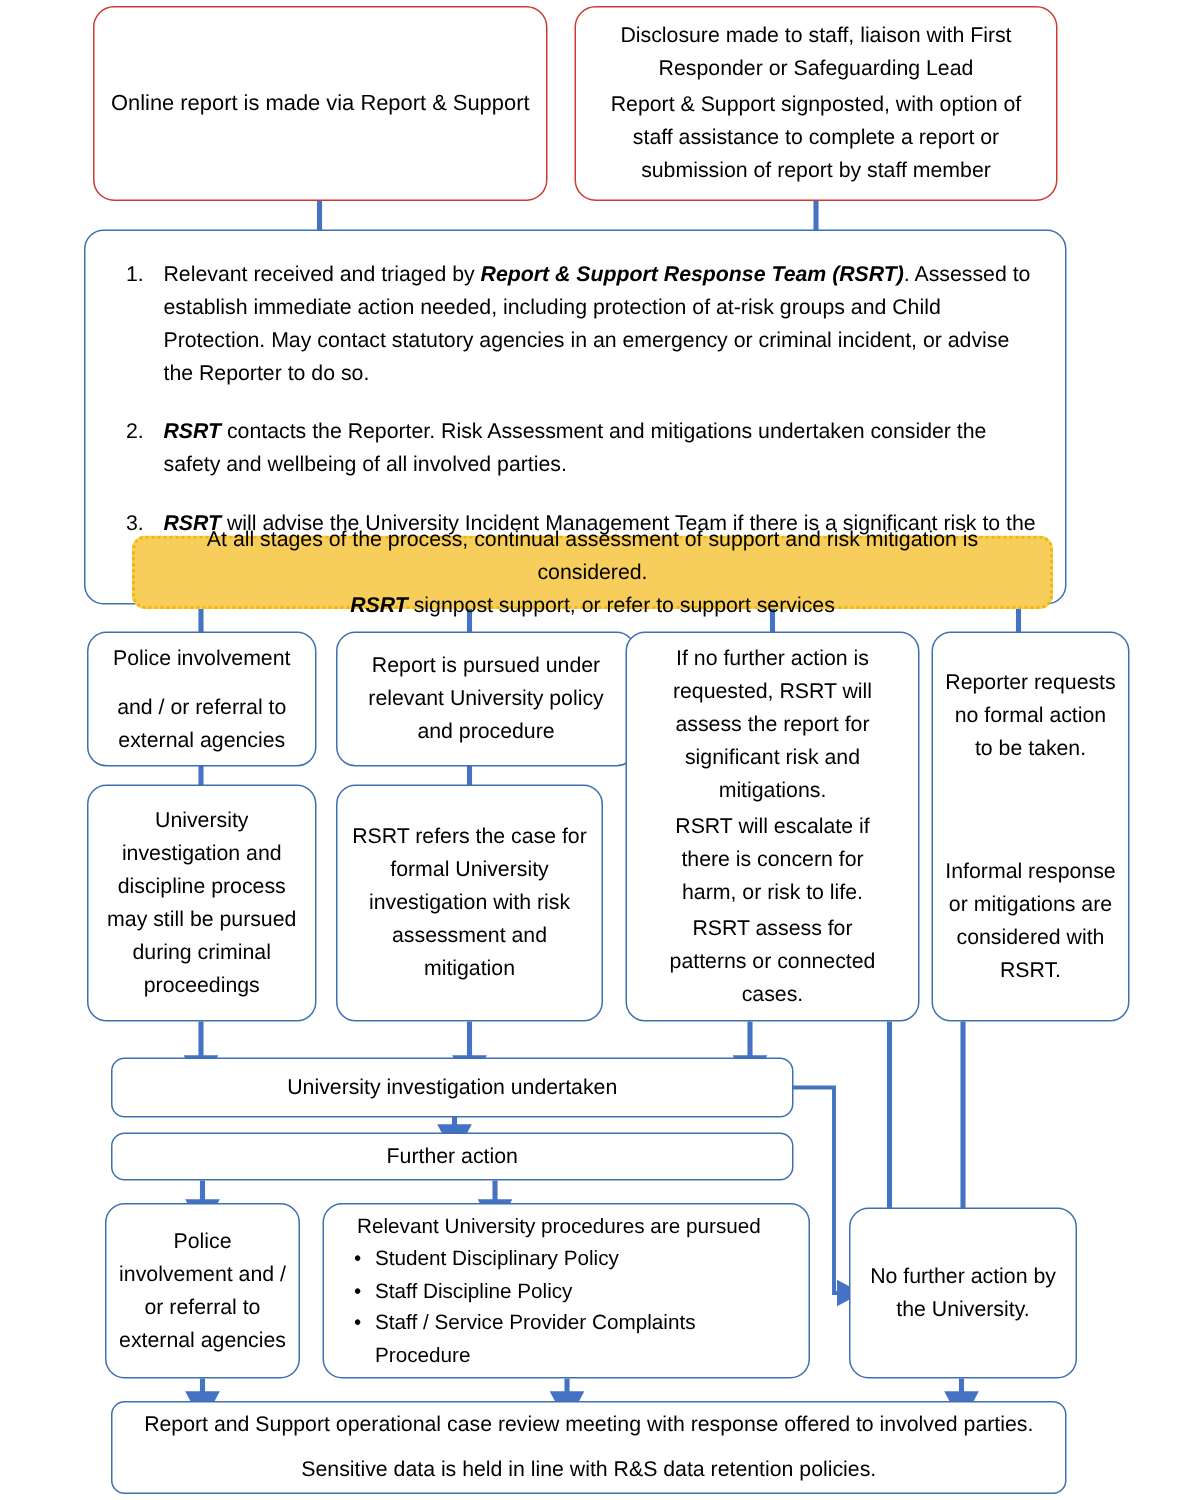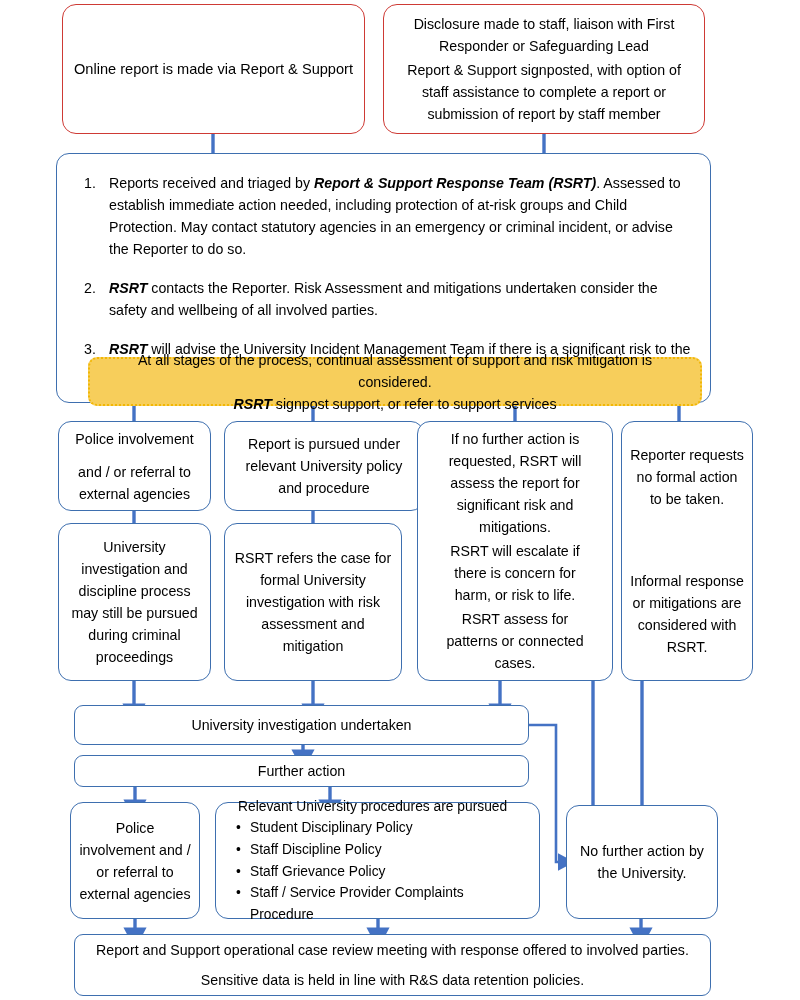--- a/index.html
+++ b/index.html
@@ -169,21 +169,21 @@
 
   <div class="node red-node" style="left:383px; top:4px; width:322px; height:130px; padding:8px 14px;">
     <div class="p t145">Disclosure made to staff, liaison with First Responder or Safeguarding Lead</div>
     <div class="gap"></div>
     <div class="p t145">Report &amp; Support signposted, with option of staff assistance to complete a report or submission of report by staff member</div>
   </div>
 
   <div class="node blue-node list-box" style="left:56px; top:153px; width:655px; height:250px;">
     <div class="li t145">
       <span class="li-num">1.</span>
-      <span class="li-txt"><span>Reports received and triaged by </span><b>Report &amp; Support Response Team (RSRT)</b><span>. Assessed to establish immediate action needed, including protection of at-risk groups and Child Protection. May contact statutory agencies in an emergency or criminal incident, or advise the Reporter to do so.</span></span>
+      <span class="li-txt"><span>Relevant received and triaged by </span><b>Report &amp; Support Response Team (RSRT)</b><span>. Assessed to establish immediate action needed, including protection of at-risk groups and Child Protection. May contact statutory agencies in an emergency or criminal incident, or advise the Reporter to do so.</span></span>
     </div>
     <div class="li t145">
       <span class="li-num">2.</span>
       <span class="li-txt"><span></span><b>RSRT</b><span> contacts the Reporter. Risk Assessment and mitigations undertaken consider the safety and wellbeing of all involved parties.</span></span>
     </div>
     <div class="li t145">
       <span class="li-num">3.</span>
       <span class="li-txt"><span></span><b>RSRT</b><span> will advise the University Incident Management Team if there is a significant risk to the wider community and / or the University.</span></span>
     </div>
   </div>
@@ -235,21 +235,20 @@
 
   <div class="node blue-node" style="left:70px; top:802px; width:130px; height:117px; padding:4px 6px;">
     <div class="p t145">Police involvement and / or referral to external agencies</div>
   </div>
 
   <div class="node blue-node" style="left:215px; top:802px; width:325px; height:117px; justify-content:center; align-items:flex-start; padding:4px 10px;">
     <div class="p t138 bullets" style="padding-left:12px;">Relevant University procedures are pursued</div>
     <ul class="bullets t138">
       <li>Student Disciplinary Policy</li>
       <li>Staff Discipline Policy</li>
-      <li>Staff Grievance Policy</li>
       <li>Staff / Service Provider Complaints Procedure</li>
     </ul>
   </div>
 
   <div class="node blue-node" style="left:566px; top:805px; width:152px; height:114px; padding:4px 8px;">
     <div class="p t145">No further action by the University.</div>
   </div>
 
   <div class="node blue-node-tight" style="left:74px; top:934px; width:637px; height:62px; padding:4px 10px;">
     <div class="p t145">Report and Support operational case review meeting with response offered to involved parties.</div>

